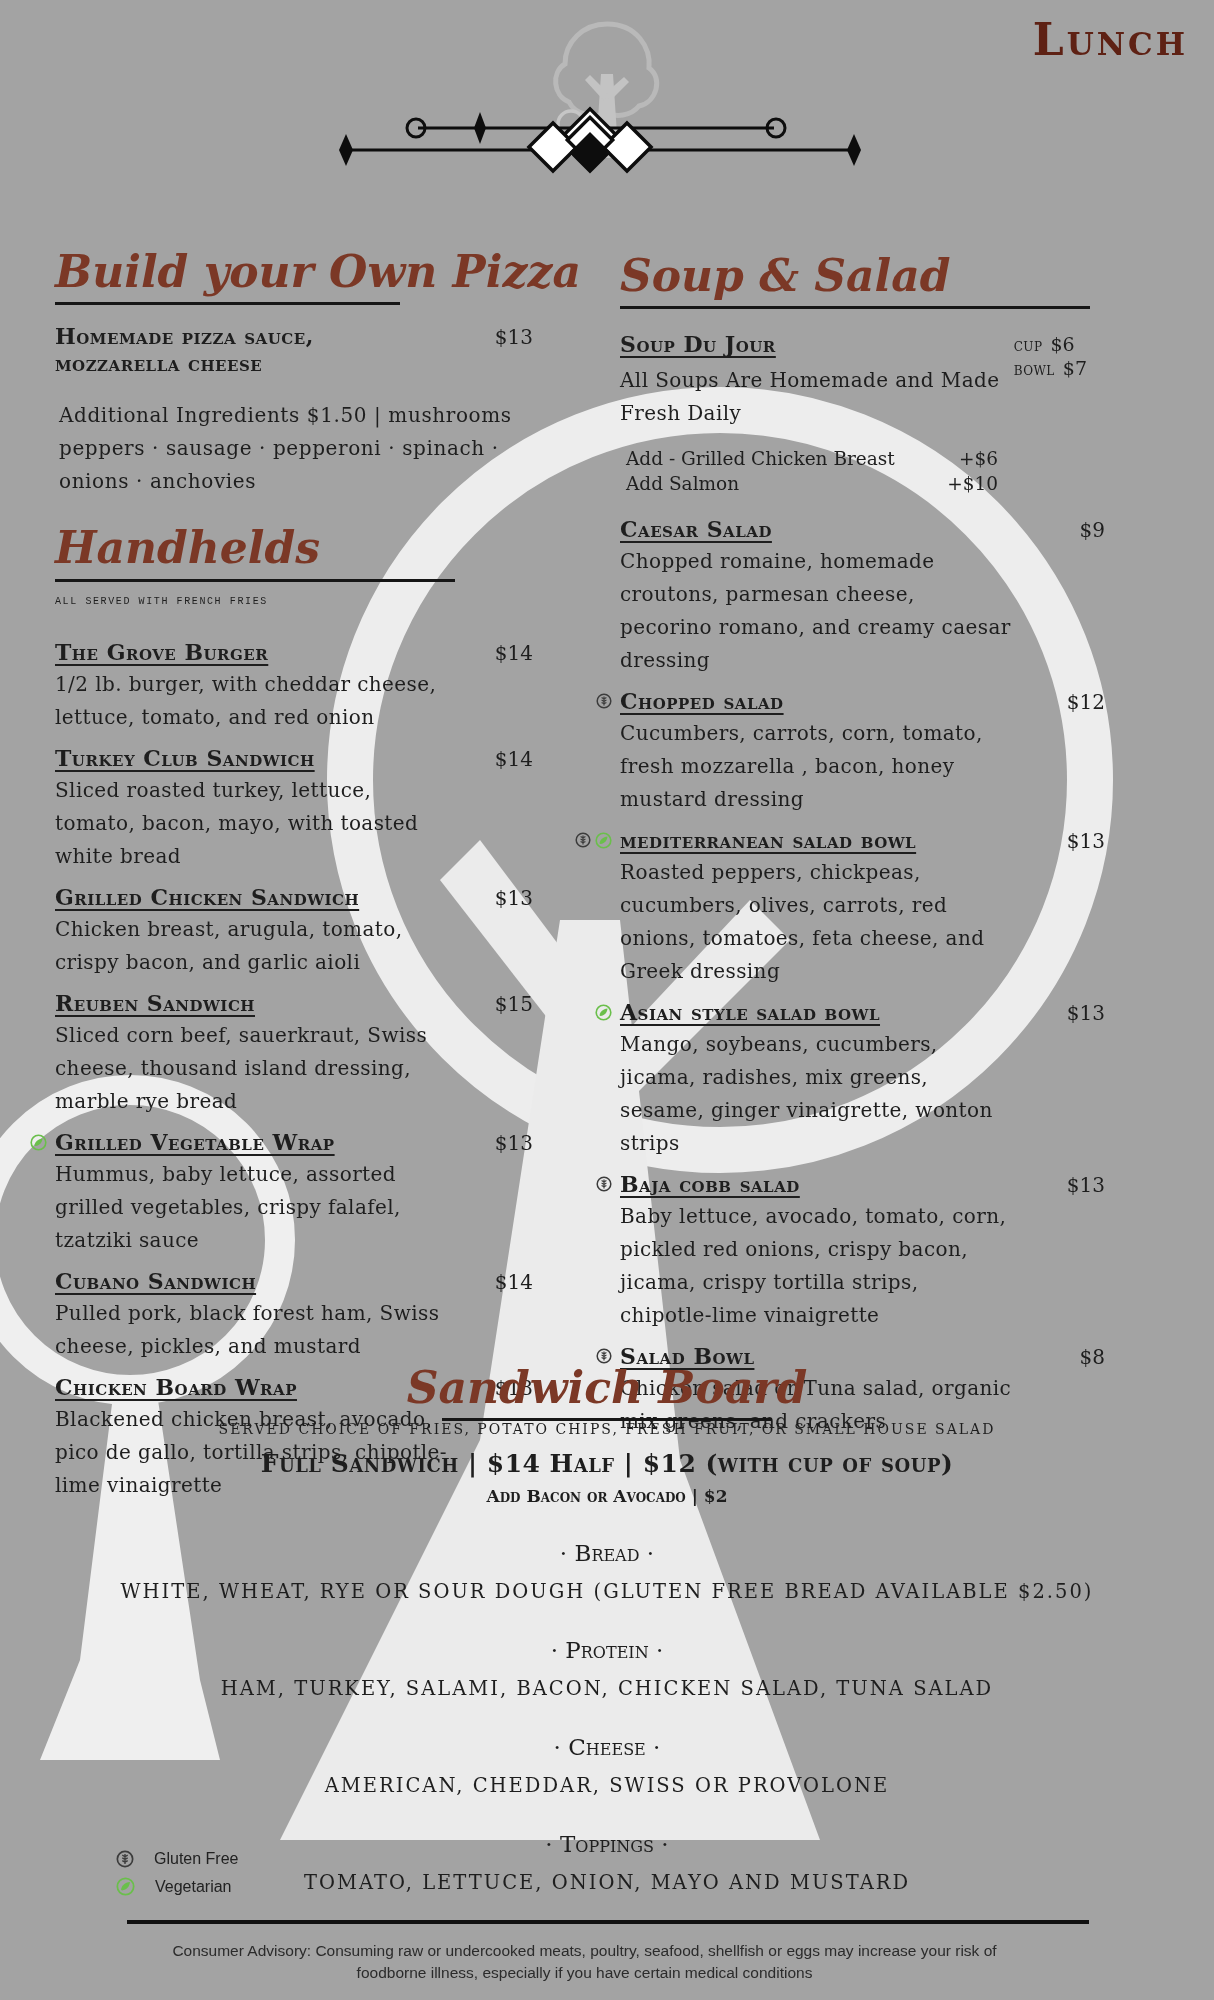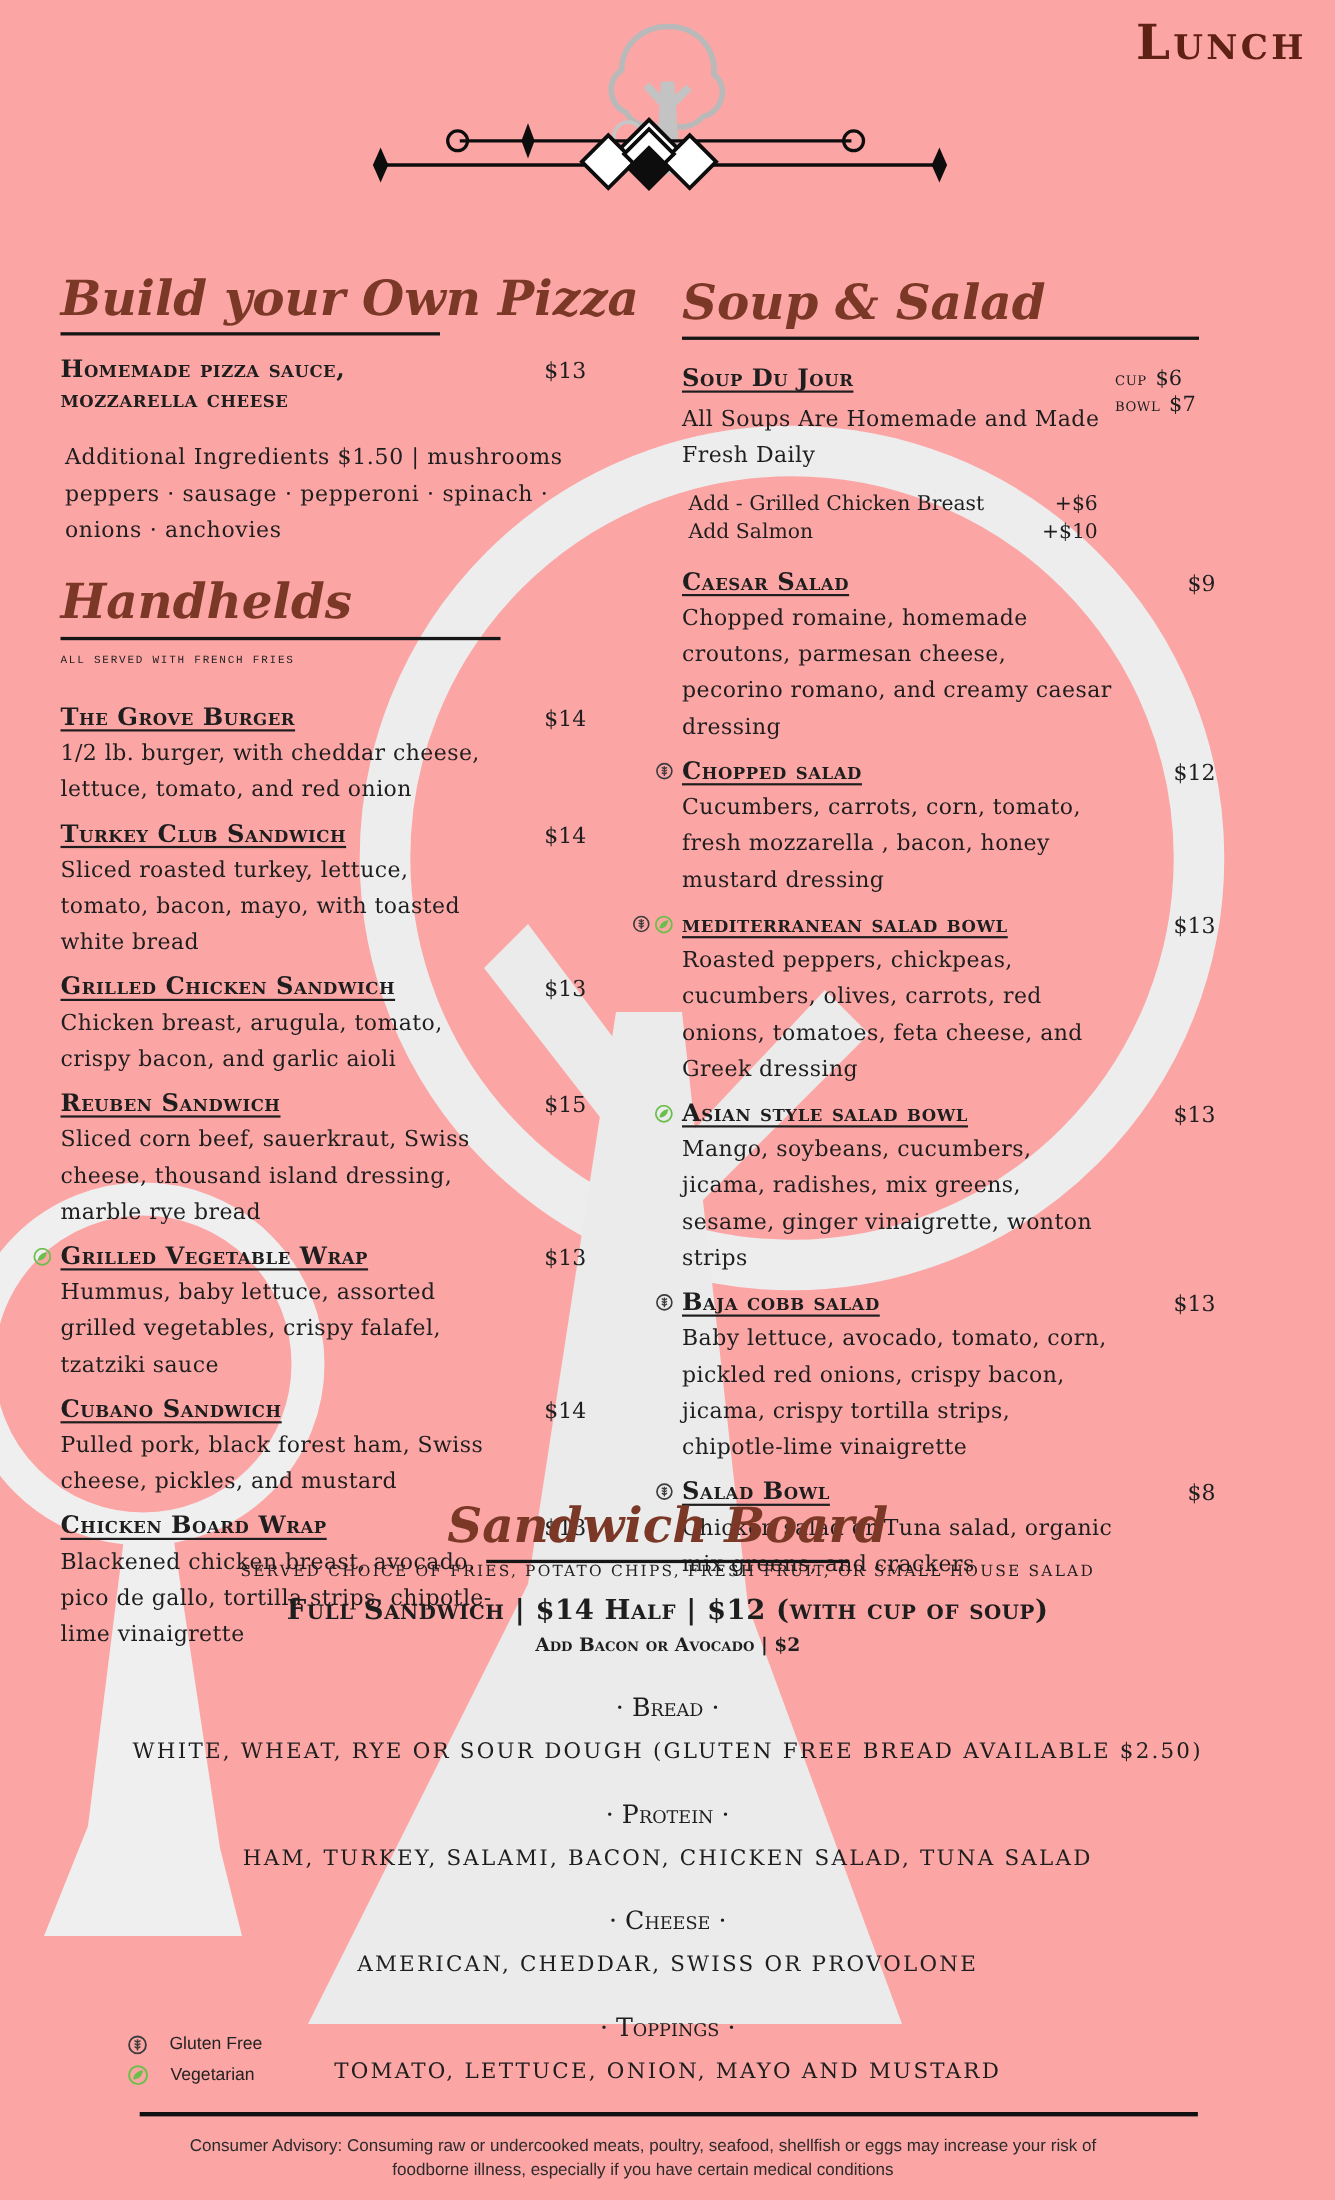--- a/index.html
+++ b/index.html
@@ -1,16 +1,16 @@
 <!DOCTYPE html>
 <html><head>
 <meta charset="utf-8">
 <style>
   html,body{margin:0;padding:0;}
-  .page{position:relative;width:1214px;height:2000px;background:#fca5a5;overflow:hidden;
+  .page{position:relative;width:1214px;height:2000px;background:#a3a3a3;overflow:hidden;
         font-family:"DejaVu Serif", serif;color:#1e1e1e;}
   .wm{position:absolute;z-index:0;pointer-events:none;}
   .content{position:relative;z-index:1;}
 
   
   .lunch{position:absolute;top:14px;right:26px;font-variant:small-caps;
          font-size:44px;letter-spacing:3px;color:#5e2114;font-weight:600;}
   .logo{position:absolute;top:16px;left:527px;}
   .divider{position:absolute;top:96px;left:330px;}
 

